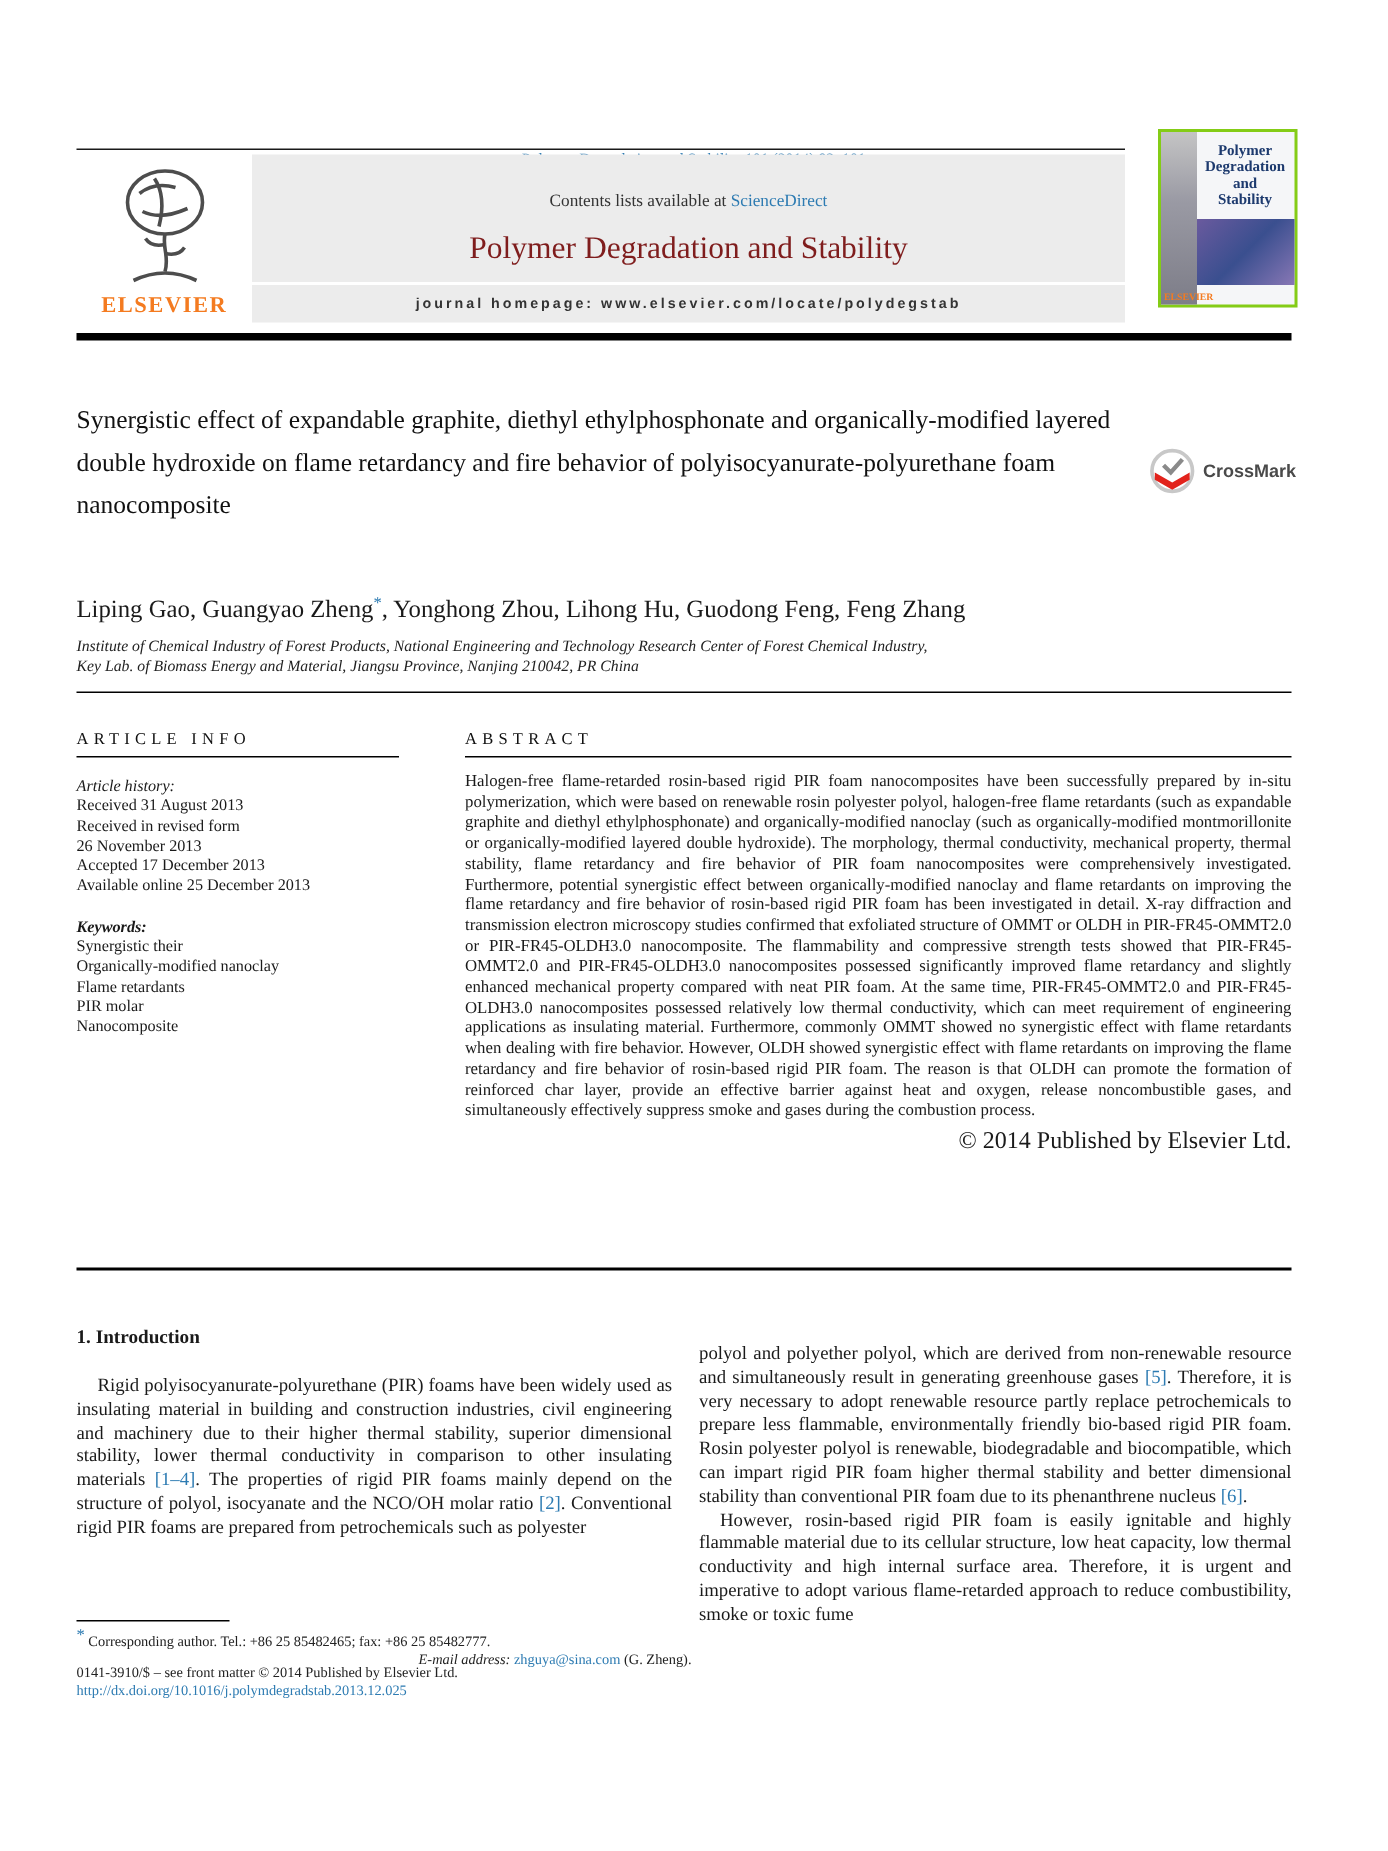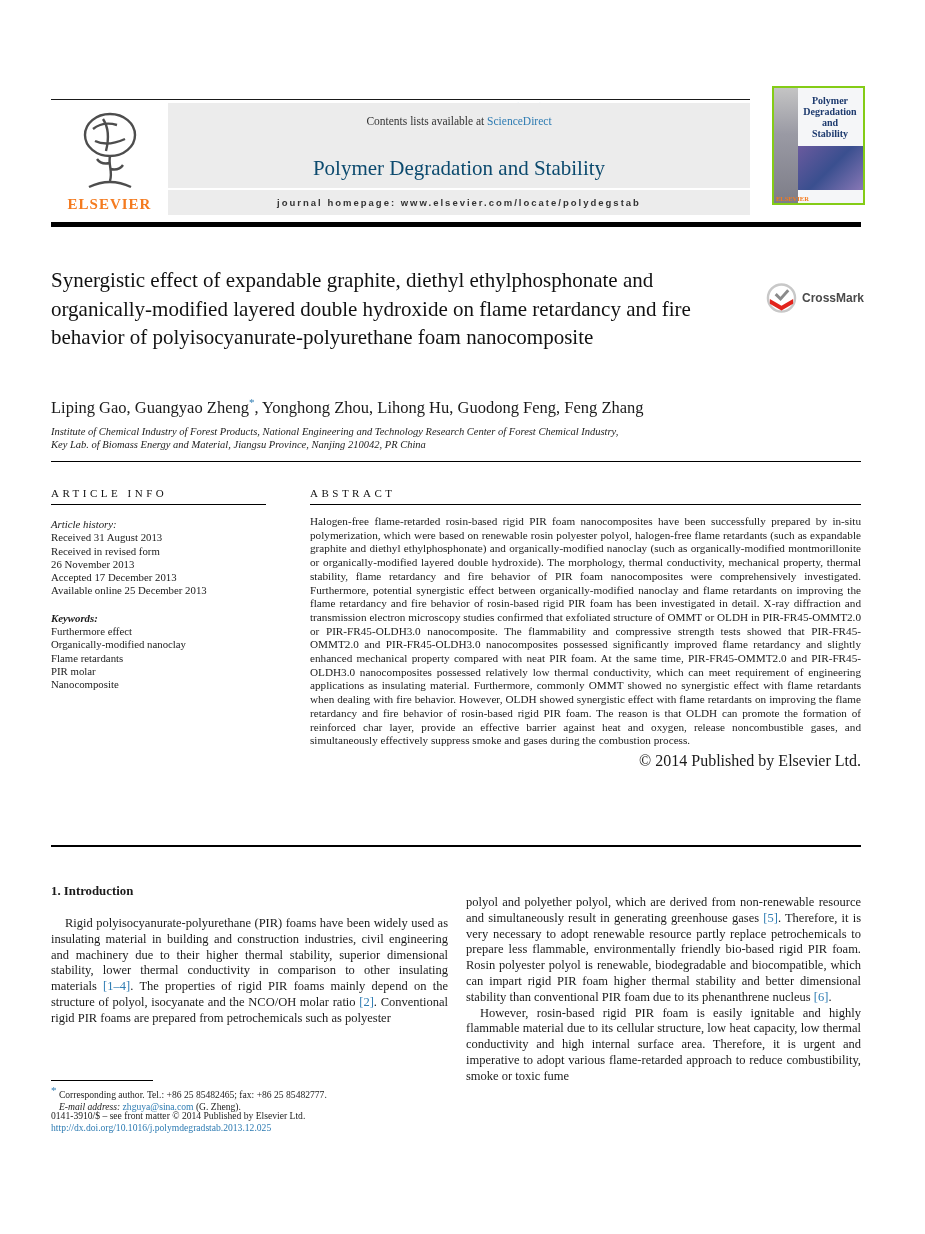--- a/index.html
+++ b/index.html
@@ -6,45 +6,45 @@
   .page{position:relative;width:925px;height:1234px;background:#fff;overflow:hidden;
         font-family:"Liberation Serif","DejaVu Serif",serif;color:#1a1a1a;}
   .abs{position:absolute;}
   a{text-decoration:none;cursor:pointer;}
   .link{color:#2d7bb2;}
 
   .journal-ref{top:71px;left:0;width:100%;text-align:center;font-size:10.5px;color:#2d7bb2;margin-top:30px;}
   .rule-top{top:99px;left:51px;width:699px;height:1px;background:#1a1a1a;}
 
   .banner{top:103px;left:168px;width:582px;height:112px;background:#ececec;}
-  .banner-contents{margin-top:12px;text-align:center;font-size:11.5px;color:#333;}
-  .banner-title{margin-top:29px;text-align:center;font-size:21px;color:#0c4a6e;}
+  .banner-contents{margin-top:25px;text-align:center;font-size:11.5px;color:#333;}
+  .banner-title{margin-top:13px;text-align:center;font-size:21px;color:#7f1d1d;}
   .banner-homepage{position:absolute;bottom:0;left:0;right:0;height:25px;line-height:25px;
         border-top:2px solid #fff;text-align:center;
         font-family:"Liberation Sans","DejaVu Sans",sans-serif;
         font-size:9.5px;font-weight:bold;letter-spacing:2px;color:#333;}
 
   .logo-box{top:103px;left:51px;width:117px;height:112px;background:#fff;text-align:center;}
   .elsevier-word{position:absolute;bottom:2px;left:0;right:0;color:#f47b20;font-weight:bold;
         font-size:15px;letter-spacing:1px;}
 
   .cover{top:86px;left:772px;width:89px;height:115px;border:2px solid #84cc16;background:#f5f6f8;}
   .cover-strip{position:absolute;left:0;top:0;width:24px;height:100%;
         background:linear-gradient(#c4c4c4,#9a9aa4 40%,#7d7d88);}
   .cover-title{position:absolute;left:26px;top:7px;right:3px;text-align:center;color:#1d3a6e;
         font-weight:bold;font-size:10px;line-height:11px;}
   .cover-img{position:absolute;left:24px;right:0;bottom:13px;height:44px;
         background:linear-gradient(135deg,#6a5a9e,#3a4f8f 50%,#8877b5);}
   .cover-elsevier{position:absolute;left:2px;bottom:1px;color:#f47b20;font-size:6.5px;font-weight:bold;}
 
   .bar-thick{top:222px;left:51px;width:810px;height:5px;background:#000;}
 
-  .title{top:266px;left:51px;width:692px;font-size:21px;line-height:28.5px;color:#111;}
+  .title{top:266px;left:51px;width:692px;font-size:17px;line-height:28.5px;color:#111;}
 
-  .crossmark{top:280px;left:766px;width:98px;height:36px;display:flex;align-items:center;gap:5px;text-align:right;}
+  .crossmark{top:296px;left:766px;width:98px;height:36px;display:flex;align-items:center;gap:5px;text-align:right;}
   .crossmark-label{font-family:"Liberation Sans","DejaVu Sans",sans-serif;font-weight:bold;
         font-size:12px;color:#4a4a4a;}
 
   .authors{top:396px;left:51px;width:760px;font-size:16.5px;}
   .corr{color:#2d7bb2;font-size:11px;}
 
   .affiliation{top:425px;left:51px;width:780px;font-size:10.5px;font-style:italic;line-height:13px;color:#222;}
 
   .rule-1{top:461px;left:51px;width:810px;height:1px;background:#000;}
 
@@ -64,21 +64,21 @@
   .rule-2{top:845px;left:51px;width:810px;height:2px;background:#000;}
 
   .body-left{top:884px;left:51px;width:397px;}
   .body-right{top:884px;left:466px;width:395px;margin-top:11px;}
   .section-heading{font-weight:bold;font-size:12.8px;margin:0 0 17px 0;}
   .para{font-size:12.5px;line-height:15.8px;text-align:justify;margin:0;}
   .para.indent{text-indent:14px;}
 
   .footnote-rule{top:1080px;left:51px;width:102px;height:1px;background:#000;}
   .footnote{top:1085px;left:51px;width:410px;font-size:9.6px;line-height:11.8px;color:#222;}
-  .footnote .email-line{padding-left:8px;}
+  .footnote .email-line{padding-left:8px;text-align:right;}
   .issn{top:1110px;left:51px;font-size:9.6px;color:#222;}
   .doi{top:1122px;left:51px;font-size:9.6px;text-align:right;}
 </style>
 </head>
 <body>
 
 <div class="page">
 
   <div class="abs journal-ref">Polymer Degradation and Stability 101 (2014) 92–101</div>
   <div class="abs rule-top"></div>
@@ -142,21 +142,21 @@
   <div class="abs sec-head info-heading">ARTICLE INFO</div>
   <div class="abs info-rule"></div>
   <div class="abs info-block">
     <div class="info-label">Article history:</div>
     <div>Received 31 August 2013</div>
     <div>Received in revised form</div>
     <div>26 November 2013</div>
     <div>Accepted 17 December 2013</div>
     <div>Available online 25 December 2013</div>
     <div class="info-label kw-gap">Keywords:</div>
-    <div>Furthermore effect</div>
+    <div>Synergistic their</div>
     <div>Organically-modified nanoclay</div>
     <div>Flame retardants</div>
     <div>PIR molar</div>
     <div>Nanocomposite</div>
   </div>
 
   <div class="abs sec-head abstract-heading">ABSTRACT</div>
   <div class="abs abstract-rule"></div>
   <div class="abs abstract-box">
     <div class="abstract-text">Halogen-free flame-retarded rosin-based rigid PIR foam nanocomposites have been successfully prepared by in-situ polymerization, which were based on renewable rosin polyester polyol, halogen-free flame retardants (such as expandable graphite and diethyl ethylphosphonate) and organically-modified nanoclay (such as organically-modified montmorillonite or organically-modified layered double hydroxide). The morphology, thermal conductivity, mechanical property, thermal stability, flame retardancy and fire behavior of PIR foam nanocomposites were comprehensively investigated. Furthermore, potential synergistic effect between organically-modified nanoclay and flame retardants on improving the flame retardancy and fire behavior of rosin-based rigid PIR foam has been investigated in detail. X-ray diffraction and transmission electron microscopy studies confirmed that exfoliated structure of OMMT or OLDH in PIR-FR45-OMMT2.0 or PIR-FR45-OLDH3.0 nanocomposite. The flammability and compressive strength tests showed that PIR-FR45-OMMT2.0 and PIR-FR45-OLDH3.0 nanocomposites possessed significantly improved flame retardancy and slightly enhanced mechanical property compared with neat PIR foam. At the same time, PIR-FR45-OMMT2.0 and PIR-FR45-OLDH3.0 nanocomposites possessed relatively low thermal conductivity, which can meet requirement of engineering applications as insulating material. Furthermore, commonly OMMT showed no synergistic effect with flame retardants when dealing with fire behavior. However, OLDH showed synergistic effect with flame retardants on improving the flame retardancy and fire behavior of rosin-based rigid PIR foam. The reason is that OLDH can promote the formation of reinforced char layer, provide an effective barrier against heat and oxygen, release noncombustible gases, and simultaneously effectively suppress smoke and gases during the combustion process.</div>

